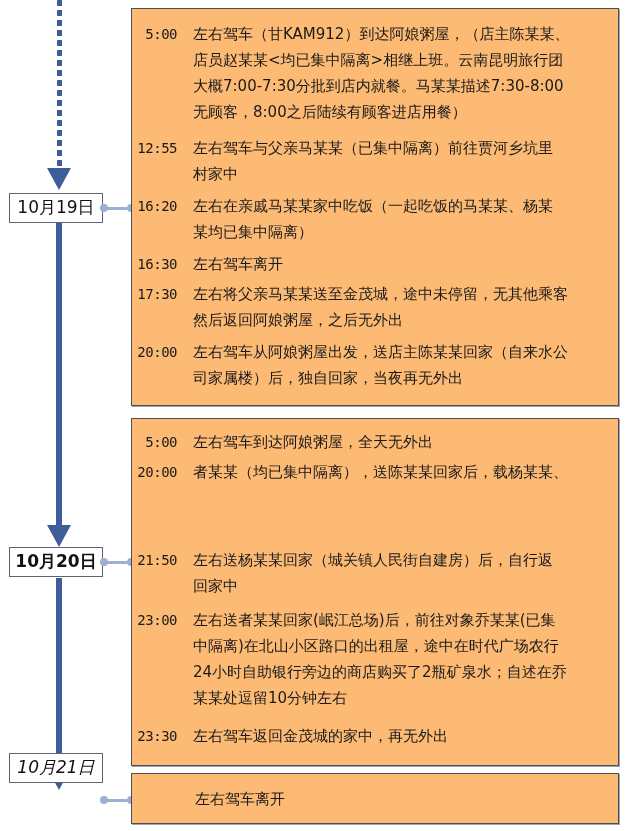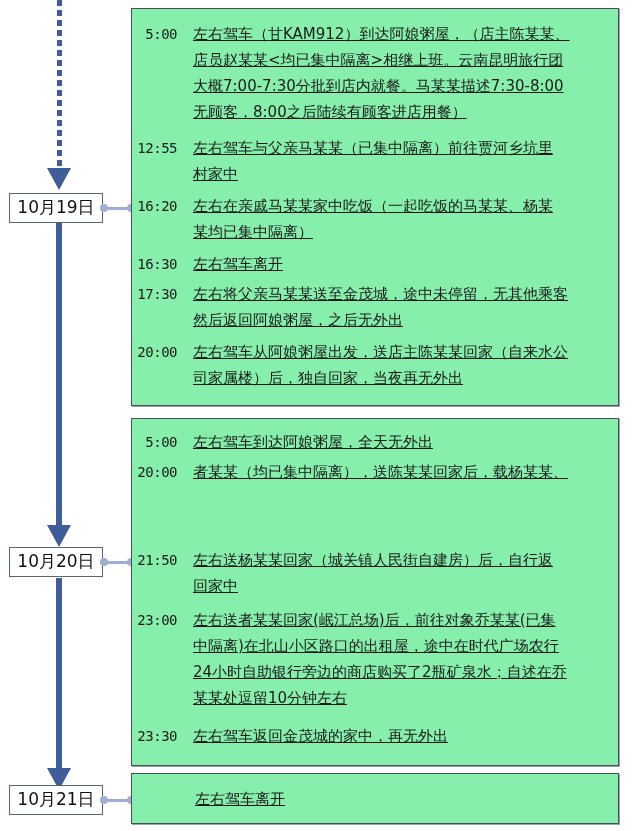--- a/index.html
+++ b/index.html
@@ -1,24 +1,24 @@
 <!DOCTYPE html>
 <html><head>
 <meta charset="utf-8">
 <style>
   html, body { margin: 0; padding: 0; background: #ffffff; }
   body { width: 640px; height: 831px; position: relative; overflow: hidden;
          font-family: "DejaVu Sans", "Liberation Sans", sans-serif; color: #1a1a1a; }
-  .box { position: absolute; left: 131px; width: 488px; background: #86efac;
+  .box { position: absolute; left: 131px; width: 488px; background: #fdba74;
          border: 1.5px solid #4a4f5a; box-sizing: border-box;
          box-shadow: 1px 1px 0 #9aa3b3; }
   .entry { position: absolute; left: 0; width: 100%; font-size: 15px; line-height: 26px; }
   .entry .time { position: absolute; right: 441px; text-align: right; white-space: nowrap;
                  font-family: "DejaVu Sans Mono", "Liberation Mono", monospace; font-size: 14px; letter-spacing: -0.5px; }
-  .entry .text { position: absolute; left: 61px; width: 430px; text-decoration: underline; }
+  .entry .text { position: absolute; left: 61px; width: 430px; }
   .date { position: absolute; left: 9px; width: 94px; height: 30px; background: #fff;
           border: 1.5px solid #5b6473; box-sizing: border-box; text-align: center;
           font-size: 17px; line-height: 27px; color: #111; }
   .vline { position: absolute; left: 56px; width: 6px; background: #3f5d99; }
   .dash { position: absolute; left: 57px; width: 5px; height: 6px; background: #3f5d99; }
   .arrowhead { position: absolute; left: 47px; width: 0; height: 0;
                border-left: 12px solid transparent; border-right: 12px solid transparent;
                border-top: 22px solid #3f5d99; }
   .connector { position: absolute; left: 103px; width: 28px; height: 3px; background: #9eb0d2; }
   .dot { position: absolute; width: 8px; height: 8px; border-radius: 50%; background: #9eb0d2; }
@@ -51,26 +51,26 @@
 <div class="arrowhead" style="top:525px;"></div>
 
 <div class="vline" style="top:578px;height:198px;"></div>
 <div class="arrowhead" style="top:768px;"></div>
 
 <div class="date" style="top:193px;">10月19日</div>
 <div class="connector" style="top:207px;"></div>
 <div class="dot" style="left:100px;top:204px;"></div>
 <div class="dot" style="left:127px;top:204px;"></div>
 
-<div class="date" style="top:547px;">10月20日</div>
+<div class="date" style="top:547px;font-weight:bold;">10月20日</div>
 <div class="connector" style="top:561px;"></div>
 <div class="dot" style="left:100px;top:558px;"></div>
 <div class="dot" style="left:127px;top:558px;"></div>
 
-<div class="date" style="top:785px;">10月21日</div>
+<div class="date" style="top:753px;font-style:italic;">10月21日</div>
 <div class="connector" style="top:799px;"></div>
 <div class="dot" style="left:100px;top:796px;"></div>
 <div class="dot" style="left:127px;top:796px;"></div>
 
 <div class="box" style="top:8px;height:398px;">
   <div class="entry" style="top:12px;">
     <span class="time">5:00</span>
     <div class="text">
       <div>左右驾车（甘KAM912）到达阿娘粥屋，（店主陈某某、</div>
       <div>店员赵某某&lt;均已集中隔离&gt;相继上班。云南昆明旅行团</div>

